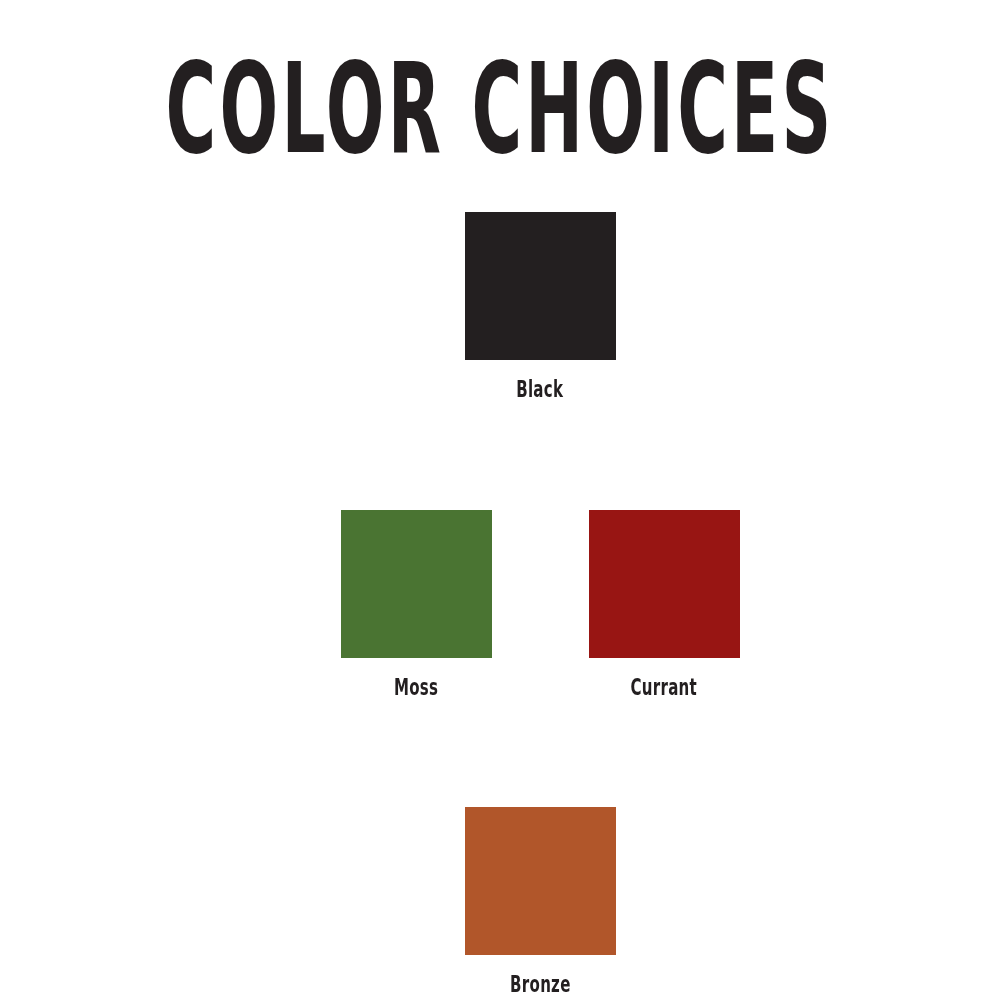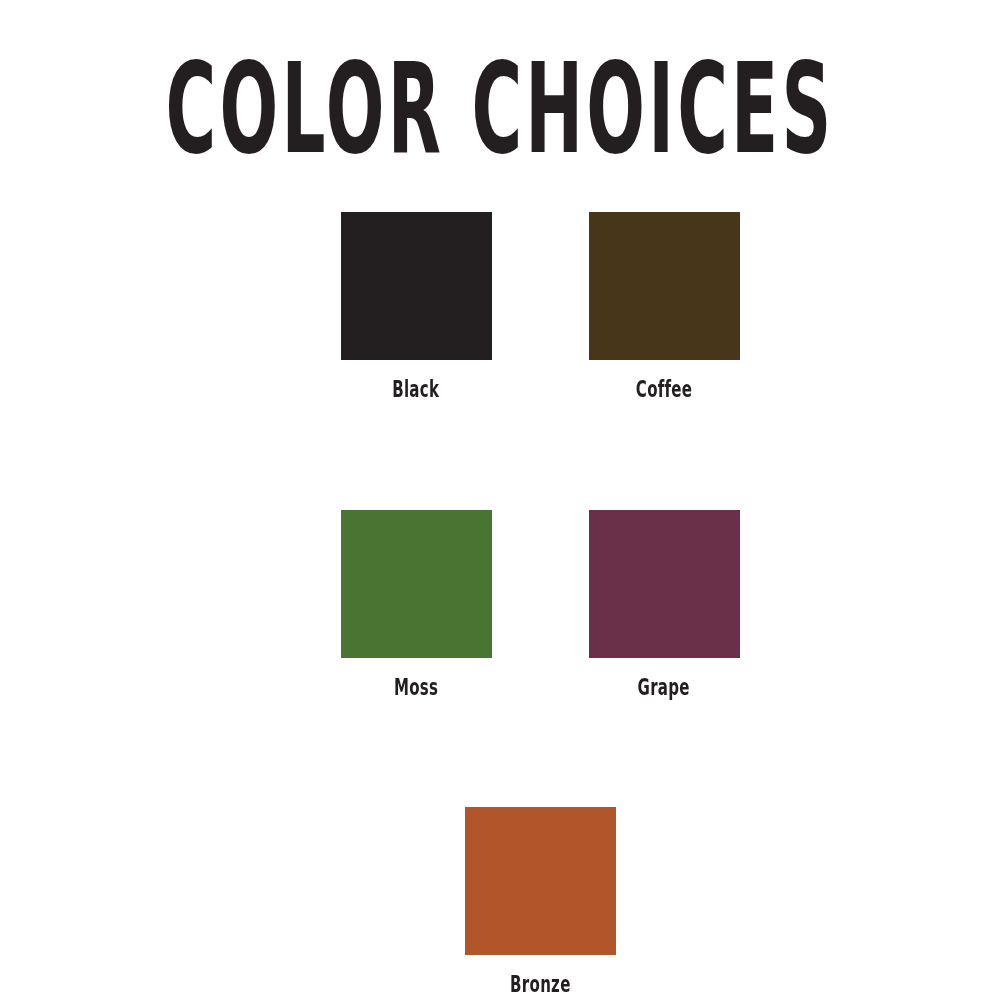--- a/index.html
+++ b/index.html
@@ -93,34 +93,30 @@
 
   <div class="title">COLOR CHOICES</div>
 
   <div class="grid">
 
     <div class="row row-1">
       <div class="cell">
         <div class="swatch" style="background-color: rgb(35, 31, 32);"></div>
         <div class="swatch-label">Black</div>
       </div>
-      <div class="cell">
-        <div class="swatch" style="background-color: rgb(71, 54, 25);"></div>
-        <div class="swatch-label">Coffee</div>
-      </div>
     </div>
 
     <div class="row row-2">
       <div class="cell">
         <div class="swatch" style="background-color: rgb(74, 116, 50);"></div>
         <div class="swatch-label">Moss</div>
       </div>
       <div class="cell">
-        <div class="swatch" style="background-color: rgb(106, 48, 73);"></div>
-        <div class="swatch-label">Grape</div>
+        <div class="swatch" style="background-color: rgb(152, 21, 19);"></div>
+        <div class="swatch-label">Currant</div>
       </div>
     </div>
 
     <div class="row row-3">
       <div class="cell">
         <div class="swatch" style="background-color: rgb(177, 86, 42);"></div>
         <div class="swatch-label">Bronze</div>
       </div>
     </div>
 

